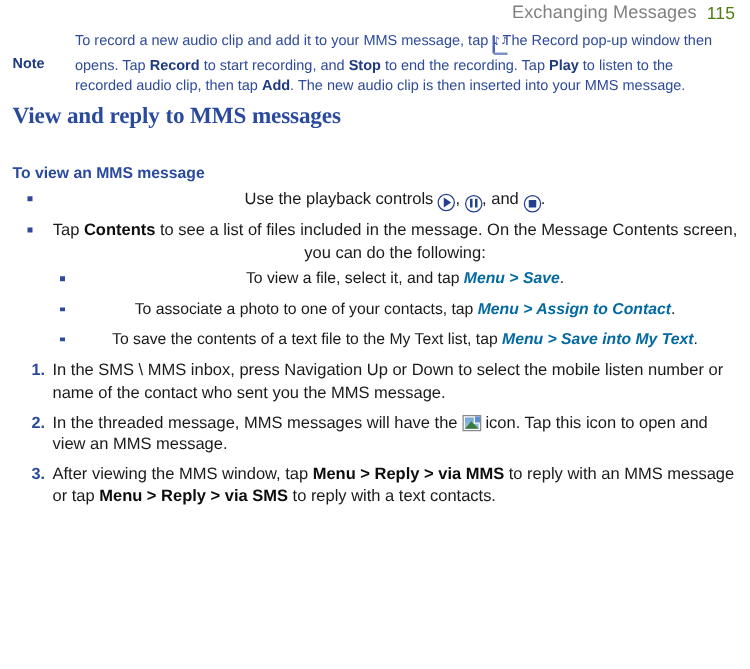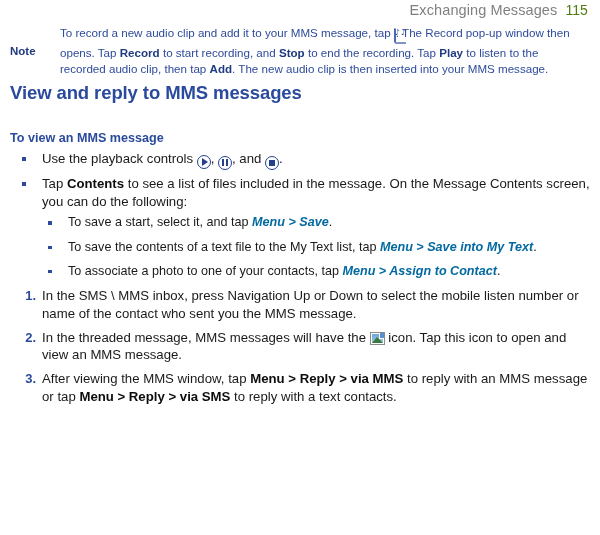--- a/index.html
+++ b/index.html
@@ -180,20 +180,21 @@
   }
 
   
   h1.section-title {
     font-size: 18.5px;
     font-weight: bold;
     color: #2a4a9e;
     margin: 2px 0 6px 0;
     letter-spacing: -0.1px;
     line-height: 22px;
+    font-family: Liberation Serif, serif;
   }
   h2.sub-title {
     font-size: 12.6px;
     font-weight: bold;
     color: #2a4a9e;
     margin: 26px 0 4px 0;
     line-height: 16px;
   }
 
   
@@ -203,20 +204,21 @@
     padding: 0;
   }
   li.bullet-item {
     position: relative;
     padding-left: 32px;
     font-size: 13.2px;
     line-height: 17.6px;
     margin-bottom: 5px;
     color: #1a1a1a;
     max-width: 548px;
+    text-align: center;
   }
   li.bullet-item > .bullet-dot {
     position: absolute;
     left: 12px;
     top: 7px;
     width: 4px;
     height: 4px;
     background: #2e4b9b;
   }
   li.bullet-item b { font-weight: bold; color: #0d0d0d; }
@@ -302,31 +304,31 @@
         </span><span>.</span>
     </li>
 
     <li class="bullet-item">
       <span class="bullet-dot"></span><span>Tap </span><b>Contents</b><span> to see a list of files included in the message. On the Message Contents screen, you can do the following:</span>
 
       <div class="nested-wrap">
         <ul class="sub-bullets">
 
           <li class="sub-bullet-item">
-            <span class="bullet-dot"></span><span>To save a start, select it, and tap </span><b>Menu &gt; Save</b><span>.</span>
+            <span class="bullet-dot"></span><span>To view a file, select it, and tap </span><b>Menu &gt; Save</b><span>.</span>
+          </li>
+
+          <li class="sub-bullet-item">
+            <span class="bullet-dot"></span><span>To associate a photo to one of your contacts, tap </span><b>Menu &gt; Assign to Contact</b><span>.</span>
           </li>
 
           <li class="sub-bullet-item">
             <span class="bullet-dot"></span><span>To save the contents of a text file to the My Text list, tap </span><b>Menu &gt; Save into My Text</b><span>.</span>
           </li>
 
-          <li class="sub-bullet-item">
-            <span class="bullet-dot"></span><span>To associate a photo to one of your contacts, tap </span><b>Menu &gt; Assign to Contact</b><span>.</span>
-          </li>
-
         </ul>
       </div>
     </li>
 
   </ul>
 
 
   <ol class="numbers">
 
     <li class="number-item">

